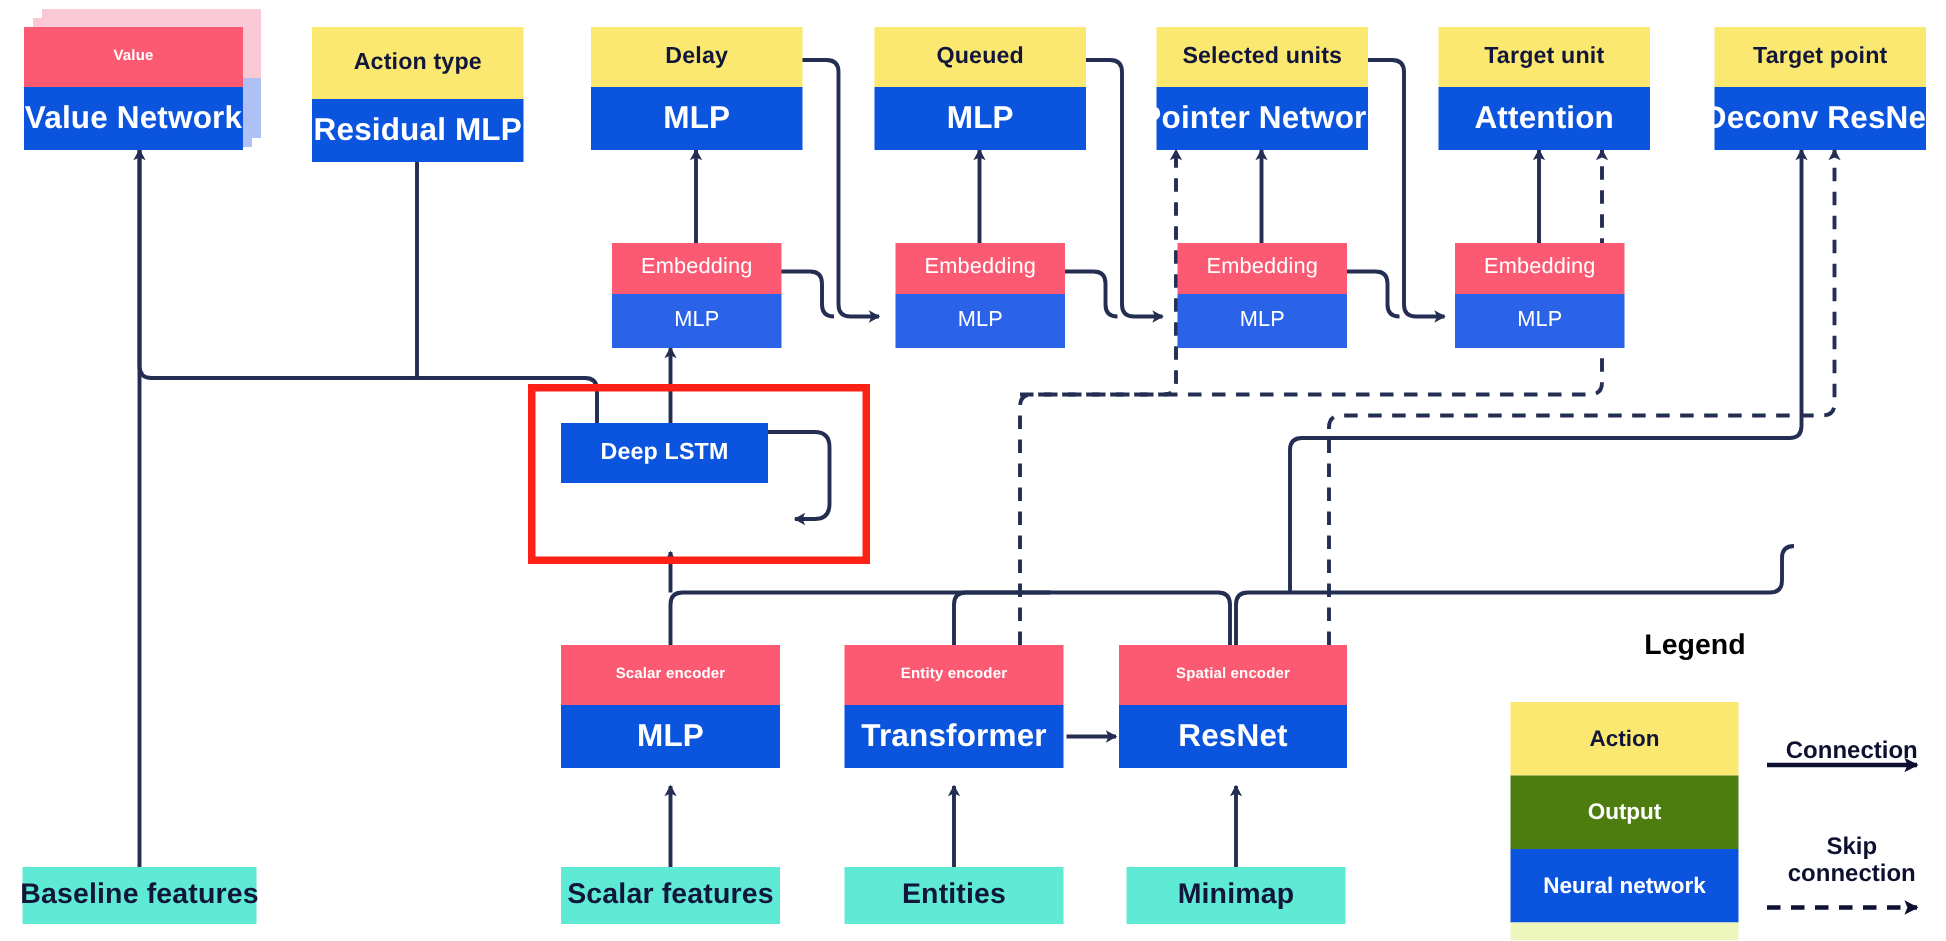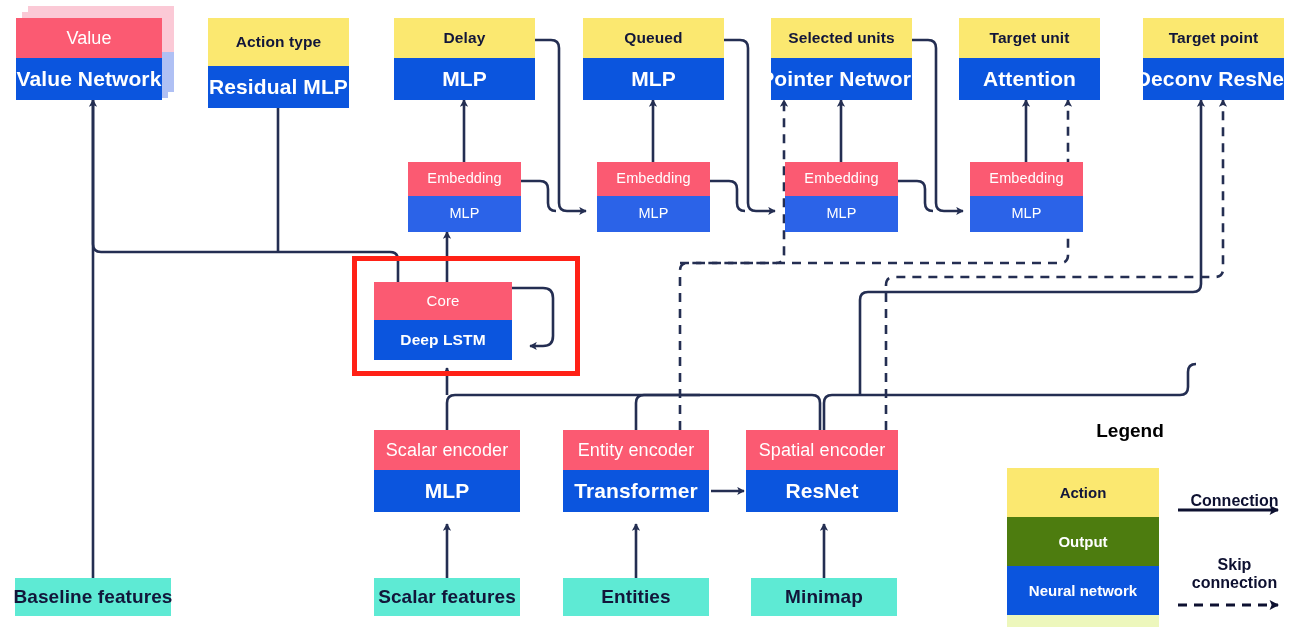--- a/index.html
+++ b/index.html
@@ -3,21 +3,21 @@
 <meta charset="utf-8">
 <style>
   html,body{margin:0;padding:0;background:#ffffff;}
   body{font-family:"Liberation Sans","DejaVu Sans",sans-serif;}
   #stage{position:relative;width:1297px;height:627px;background:#fff;overflow:hidden;}
   #wires{position:absolute;left:0;top:0;width:1297px;height:627px;pointer-events:none;}
   .node{position:absolute;box-sizing:border-box;}
   .band{display:flex;align-items:center;justify-content:center;box-sizing:border-box;
         text-align:center;line-height:1.05;white-space:nowrap;letter-spacing:.1px;}
   .band-action{background:#FBE870;color:#12163a;font-weight:700;font-size:15.5px;}
-  .band-output{background:#FB5A72;color:#ffffff;font-weight:400;font-size:18px;}
+  .band-output{background:#FB5A72;color:#ffffff;font-weight:700;font-size:10px;}
   .band-output-sm{background:#FB5A72;color:#ffffff;font-weight:400;font-size:14.5px;}
   .band-nn{background:#0B55DE;color:#ffffff;font-weight:700;font-size:21px;}
   .band-nn-mid{background:#2B63E8;color:#ffffff;font-weight:400;font-size:14.5px;}
   .band-input{background:#5eead4;color:#12163a;font-weight:700;font-size:19px;}
   .ghost{position:absolute;}
   .hl-box{position:absolute;border:5px solid #FF2116;box-sizing:border-box;background:transparent;}
   .legend-title{position:absolute;color:#000000;font-weight:700;font-size:19px;}
   .legend-swatch{position:absolute;box-sizing:border-box;}
   .lg-row{display:flex;align-items:center;justify-content:center;height:49px;
           white-space:nowrap;font-size:15px;}
@@ -150,21 +150,20 @@
   </div>
 
   <div class="node" style="left:970px;top:162px;width:113px;height:70px;">
     <div class="band band-output-sm" style="height:34px;">Embedding</div>
     <div class="band band-nn-mid" style="height:36px;">MLP</div>
   </div>
 
   <div class="hl-box" style="left:352px;top:256px;width:228px;height:120px;"></div>
 
   <div class="node" style="left:374px;top:282px;width:138px;height:78px;">
-    <div class="band band-output" style="height:38px;font-weight:400;font-size:15px;">Core</div>
     <div class="band band-nn" style="height:40px;font-weight:700;font-size:15.5px;">Deep LSTM</div>
   </div>
 
   <div class="node" style="left:374px;top:430px;width:146px;height:82px;">
     <div class="band band-output" style="height:40px;">Scalar encoder</div>
     <div class="band band-nn" style="height:42px;">MLP</div>
   </div>
 
   <div class="node" style="left:563px;top:430px;width:146px;height:82px;">
     <div class="band band-output" style="height:40px;">Entity encoder</div>

